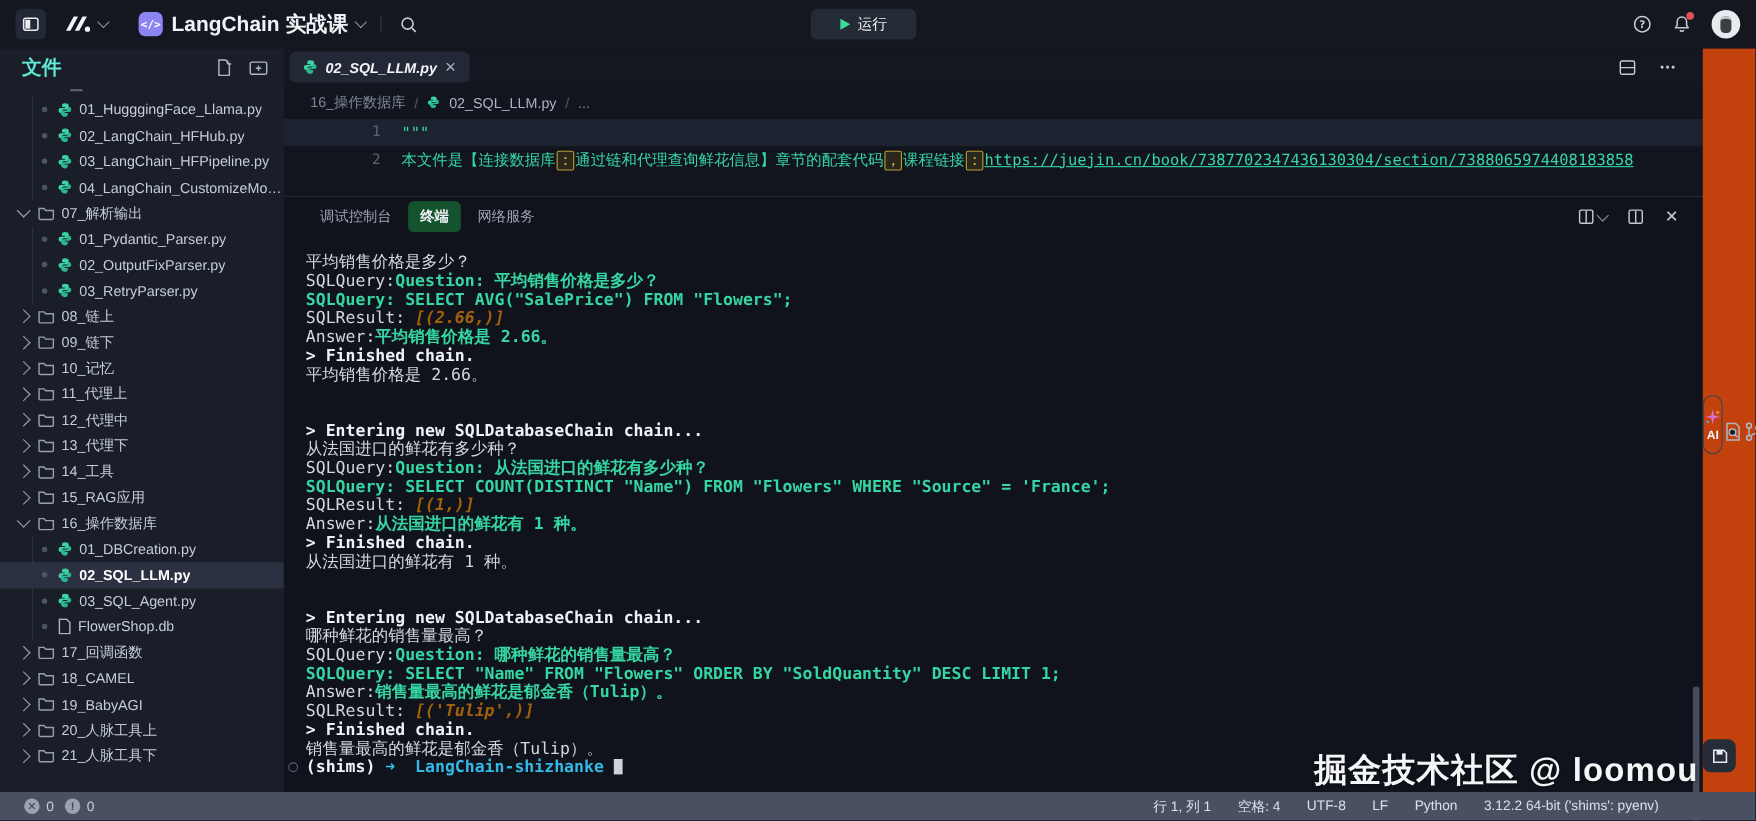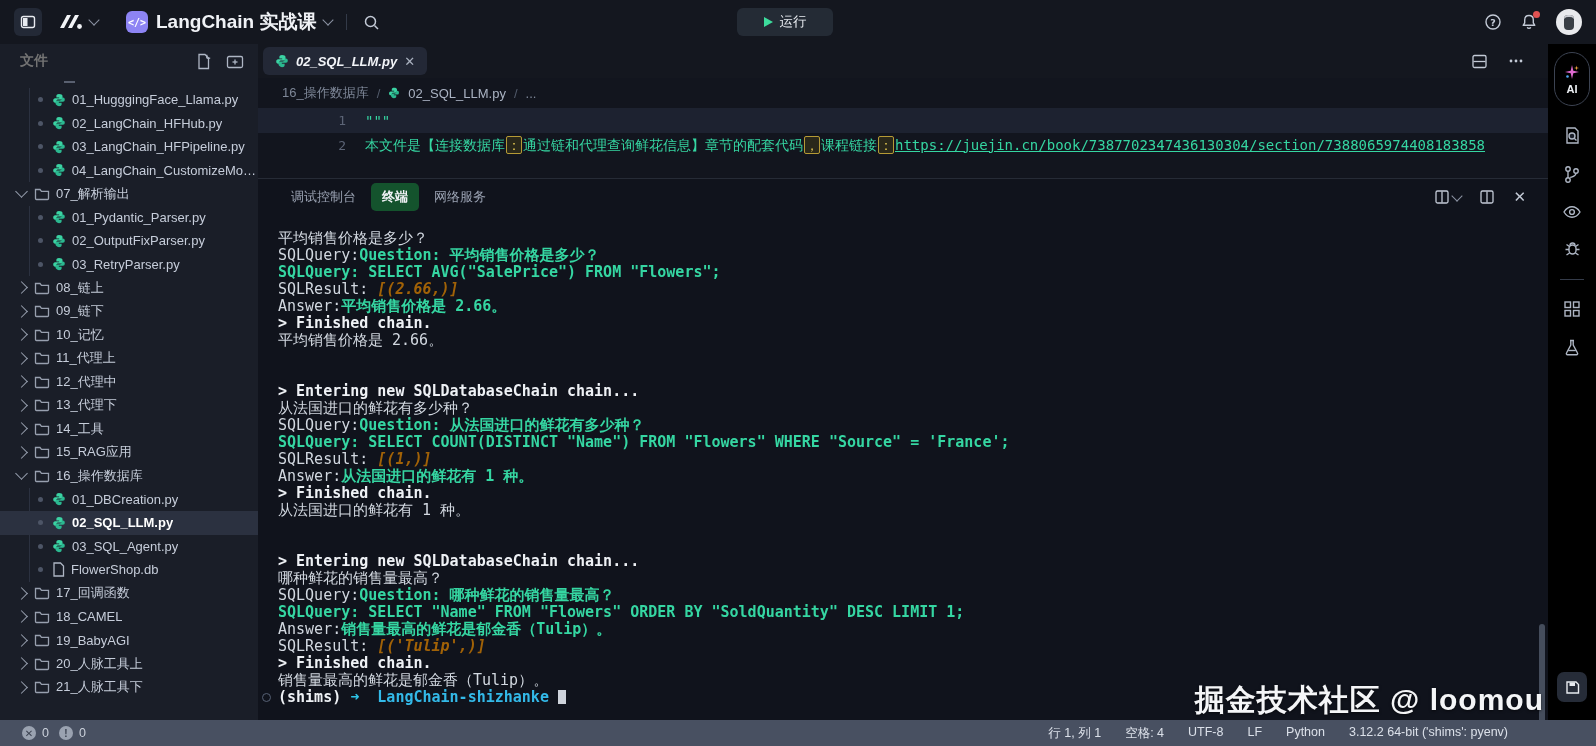--- a/index.html
+++ b/index.html
@@ -30,21 +30,21 @@
   .bell-wrap { position:relative; }
   .bell-dot { position:absolute; right:-2px; top:-2px; width:7px; height:7px; border-radius:50%; background:#e05252; }
   .avatar { width:26px; height:26px; border-radius:50%; background:#e9eaed; display:flex; align-items:center;
     justify-content:center; overflow:hidden; }
   .avatar span { display:block; width:10px; height:15px; background:#3a3f46; border-radius:4px;
     box-shadow:0 3px 0 -1px #caccd2 inset; }
 
   
   .sidebar { position:absolute; left:0; top:44px; width:258px; height:676px; background:#1a1e28; z-index:2; }
   .sb-head { height:34px; display:flex; align-items:center; padding:0 14px 0 20px; }
-  .sb-title { color:#737373; font-size:14px; font-weight:bold; flex:1; }
+  .sb-title { color:#5eead4; font-size:18px; font-weight:bold; flex:1; }
   .sb-actions { display:flex; gap:14px; }
   .tree-partial { width:11px; height:2px; background:#596070; margin:3px 0 5px 64px; }
   .tree { font-size:13px; }
   .tree-row { height:23.5px; display:flex; align-items:center; gap:6px; color:#c6cdda; cursor:pointer;
     white-space:nowrap; }
   .tree-row.lvl1 { padding-left:17px; }
   .tree-row.lvl2 { padding-left:38px; background-image:linear-gradient(#2b3140,#2b3140);
     background-size:1px 100%; background-position:29px 0; background-repeat:no-repeat; }
   .tree-row.sel { background-color:#2b3140; color:#ffffff; font-weight:bold; }
   .t-chev { width:9px; height:9px; border-right:1.6px solid #98a0af; border-bottom:1.6px solid #98a0af;
@@ -98,22 +98,22 @@
   .s-p { color:#eef1f5; font-weight:bold; }
   .s-a { color:#2ec4e8; font-weight:bold; }
   .s-d { color:#33b9e8; font-weight:bold; }
   .s-c { display:inline-block; width:8px; height:14px; background:#ced3db; vertical-align:-2px; }
   .term-decor { position:absolute; left:-16px; top:4px; width:9px; height:9px; border:1.5px solid #566074;
     border-radius:50%; }
   .term-scroll { position:absolute; right:3px; top:445px; width:6px; height:230px; background:#454d5c;
     border-radius:3px; }
 
   
-  .actbar { position:absolute; right:0; top:44px; width:48px; height:676px; background:#000000;
-    display:flex; flex-direction:column; align-items:center; z-index:2; }
+  .actbar { position:absolute; right:0; top:44px; width:48px; height:676px; background:#c2410c;
+    display:flex; flex-direction:row; align-items:center; z-index:2; }
   .ai-pill { margin-top:8px; width:36px; height:54px; border:1px solid #3c4352; border-radius:18px;
     display:flex; flex-direction:column; align-items:center; justify-content:center; gap:3px; cursor:pointer; }
   .ai-label { color:#eef1f5; font-size:11px; font-weight:bold; }
   .act-icon { margin-top:20px; cursor:pointer; display:flex; }
   .act-div { margin-top:20px; width:24px; height:1px; background:#343b49; }
   .act-bottom { position:absolute; bottom:18px; width:30px; height:30px; background:#262c38; border-radius:7px;
     display:flex; align-items:center; justify-content:center; cursor:pointer; }
 
   
   .statusbar { position:absolute; left:0; bottom:0; width:1596px; height:26px; background:#485061;

